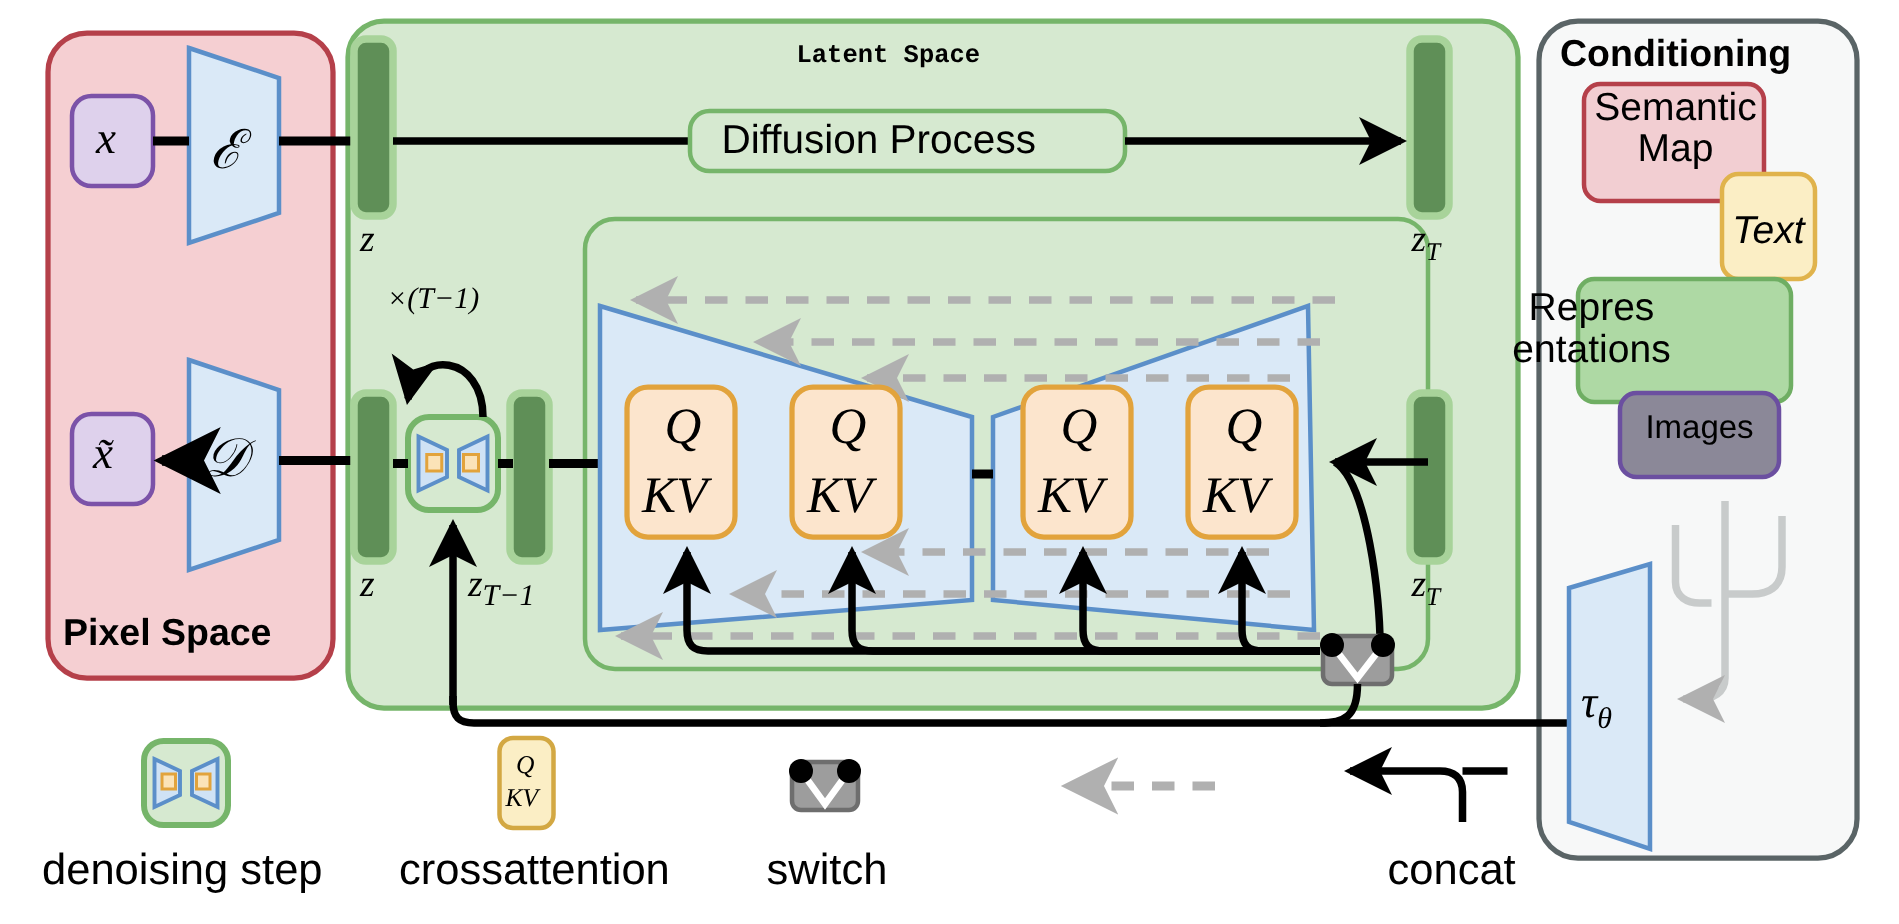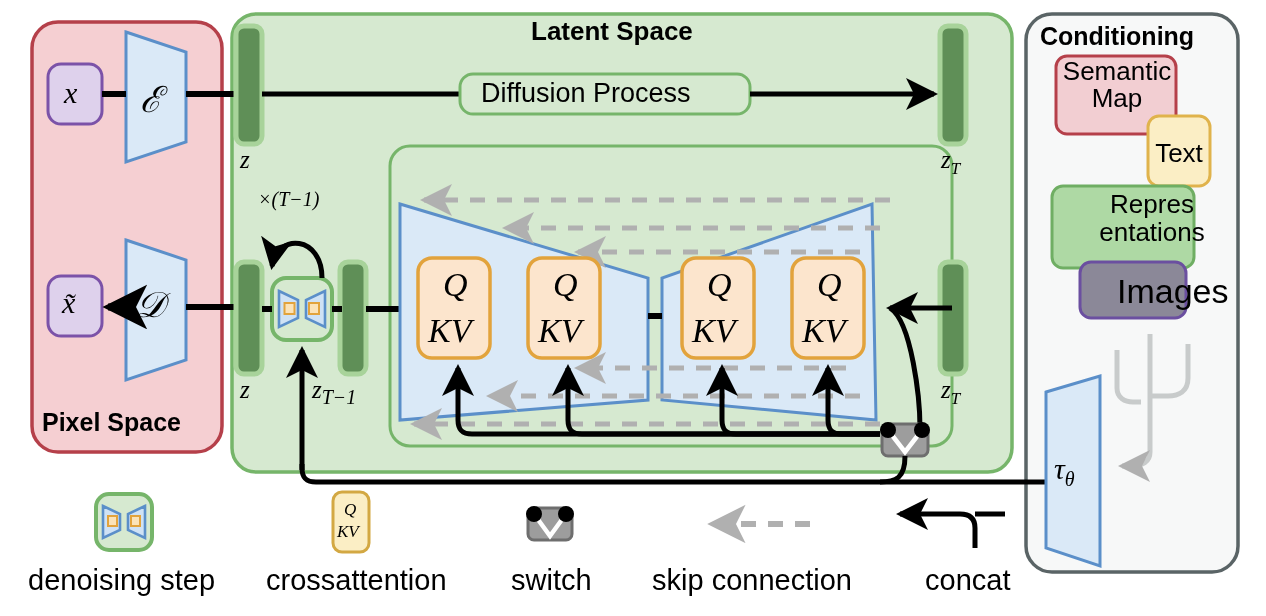--- a/index.html
+++ b/index.html
@@ -165,21 +165,21 @@
     <line x1="810" y1="524" x2="712" y2="524" stroke="#b0b0b0" stroke-width="6" stroke-dasharray="15 12" marker-end="url(#arrowGray)"></line>
   </g>
 
   <g>
     <path d="M975,548 L975,528 C975,518 969,514 960,514 L900,514" fill="none" stroke="#000" stroke-width="5" marker-end="url(#arrowBlack)"></path>
     <line x1="975" y1="514" x2="1005" y2="514" stroke="#000" stroke-width="5"></line>
   </g>
 </svg>
 
 <div class="lbl bold" style="left:42px;top:408px;font-size:25px;">Pixel Space</div>
-<div class="lbl bold" style="left:531px;top:16px;font-size:26px;">Latent Space</div>
+<div class="lbl bold" style="left:531px;top:28px;font-size:17px;font-family:Liberation Mono, monospace;">Latent Space</div>
 <div class="lbl bold" style="left:1040px;top:22px;font-size:25px;">Conditioning</div>
 
 <div class="lbl serif" style="left:64px;top:76px;font-size:30px;">x</div>
 <div class="lbl serif" style="left:140px;top:74px;font-size:36px;">ℰ</div>
 <div class="lbl serif" style="left:62px;top:286px;font-size:30px;">x̃</div>
 <div class="lbl serif" style="left:136px;top:284px;font-size:36px;">𝒟</div>
 
 <div class="lbl serif" style="left:240px;top:146px;font-size:25px;">z</div>
 <div class="lbl serif" style="left:941px;top:146px;font-size:25px;"><span>z</span><sub style="font-size:17px;">T</sub></div>
 <div class="lbl serif" style="left:240px;top:376px;font-size:25px;">z</div>
@@ -194,28 +194,27 @@
 <div class="lbl serif" style="left:443px;top:266px;font-size:34px;">Q</div>
 <div class="lbl serif" style="left:428px;top:312px;font-size:34px;">KV</div>
 <div class="lbl serif" style="left:553px;top:266px;font-size:34px;">Q</div>
 <div class="lbl serif" style="left:538px;top:312px;font-size:34px;">KV</div>
 <div class="lbl serif" style="left:707px;top:266px;font-size:34px;">Q</div>
 <div class="lbl serif" style="left:692px;top:312px;font-size:34px;">KV</div>
 <div class="lbl serif" style="left:817px;top:266px;font-size:34px;">Q</div>
 <div class="lbl serif" style="left:802px;top:312px;font-size:34px;">KV</div>
 
 <div class="lbl" style="left:1058px;top:58px;font-size:26px;width:118px;text-align:center;white-space:normal;line-height:1.05;">Semantic Map</div>
-<div class="lbl" style="left:1150px;top:138px;font-size:26px;width:58px;text-align:center;">Text</div>
-<div class="lbl" style="left:1083px;top:190px;font-size:26px;width:138px;text-align:center;white-space:normal;line-height:1.08;">Repres entations</div>
-<div class="lbl" style="left:1082px;top:272px;font-size:34px;width:102px;text-align:center;padding-left:35px;">Images</div>
+<div class="lbl" style="left:1150px;top:138px;font-size:26px;width:58px;text-align:center;font-style:italic;">Text</div>
+<div class="lbl" style="left:992px;top:190px;font-size:26px;width:138px;text-align:center;white-space:normal;line-height:1.08;">Repres entations</div>
+<div class="lbl" style="left:1082px;top:272px;font-size:22px;width:102px;text-align:center;">Images</div>
 
 <div class="lbl serif" style="left:1054px;top:452px;font-size:30px;"><span>τ</span><sub style="font-size:20px;">θ</sub></div>
 
 <div class="lbl serif" style="left:344px;top:500px;font-size:17px;">Q</div>
 <div class="lbl serif" style="left:337px;top:522px;font-size:17px;">KV</div>
 
 <div class="lbl" style="left:28px;top:564px;font-size:29px;">denoising step</div>
 <div class="lbl" style="left:266px;top:564px;font-size:29px;">crossattention</div>
 <div class="lbl" style="left:511px;top:564px;font-size:29px;">switch</div>
-<div class="lbl" style="left:652px;top:564px;font-size:29px;">skip connection</div>
 <div class="lbl" style="left:925px;top:564px;font-size:29px;">concat</div>
 
 </div>
 
 </body></html>

